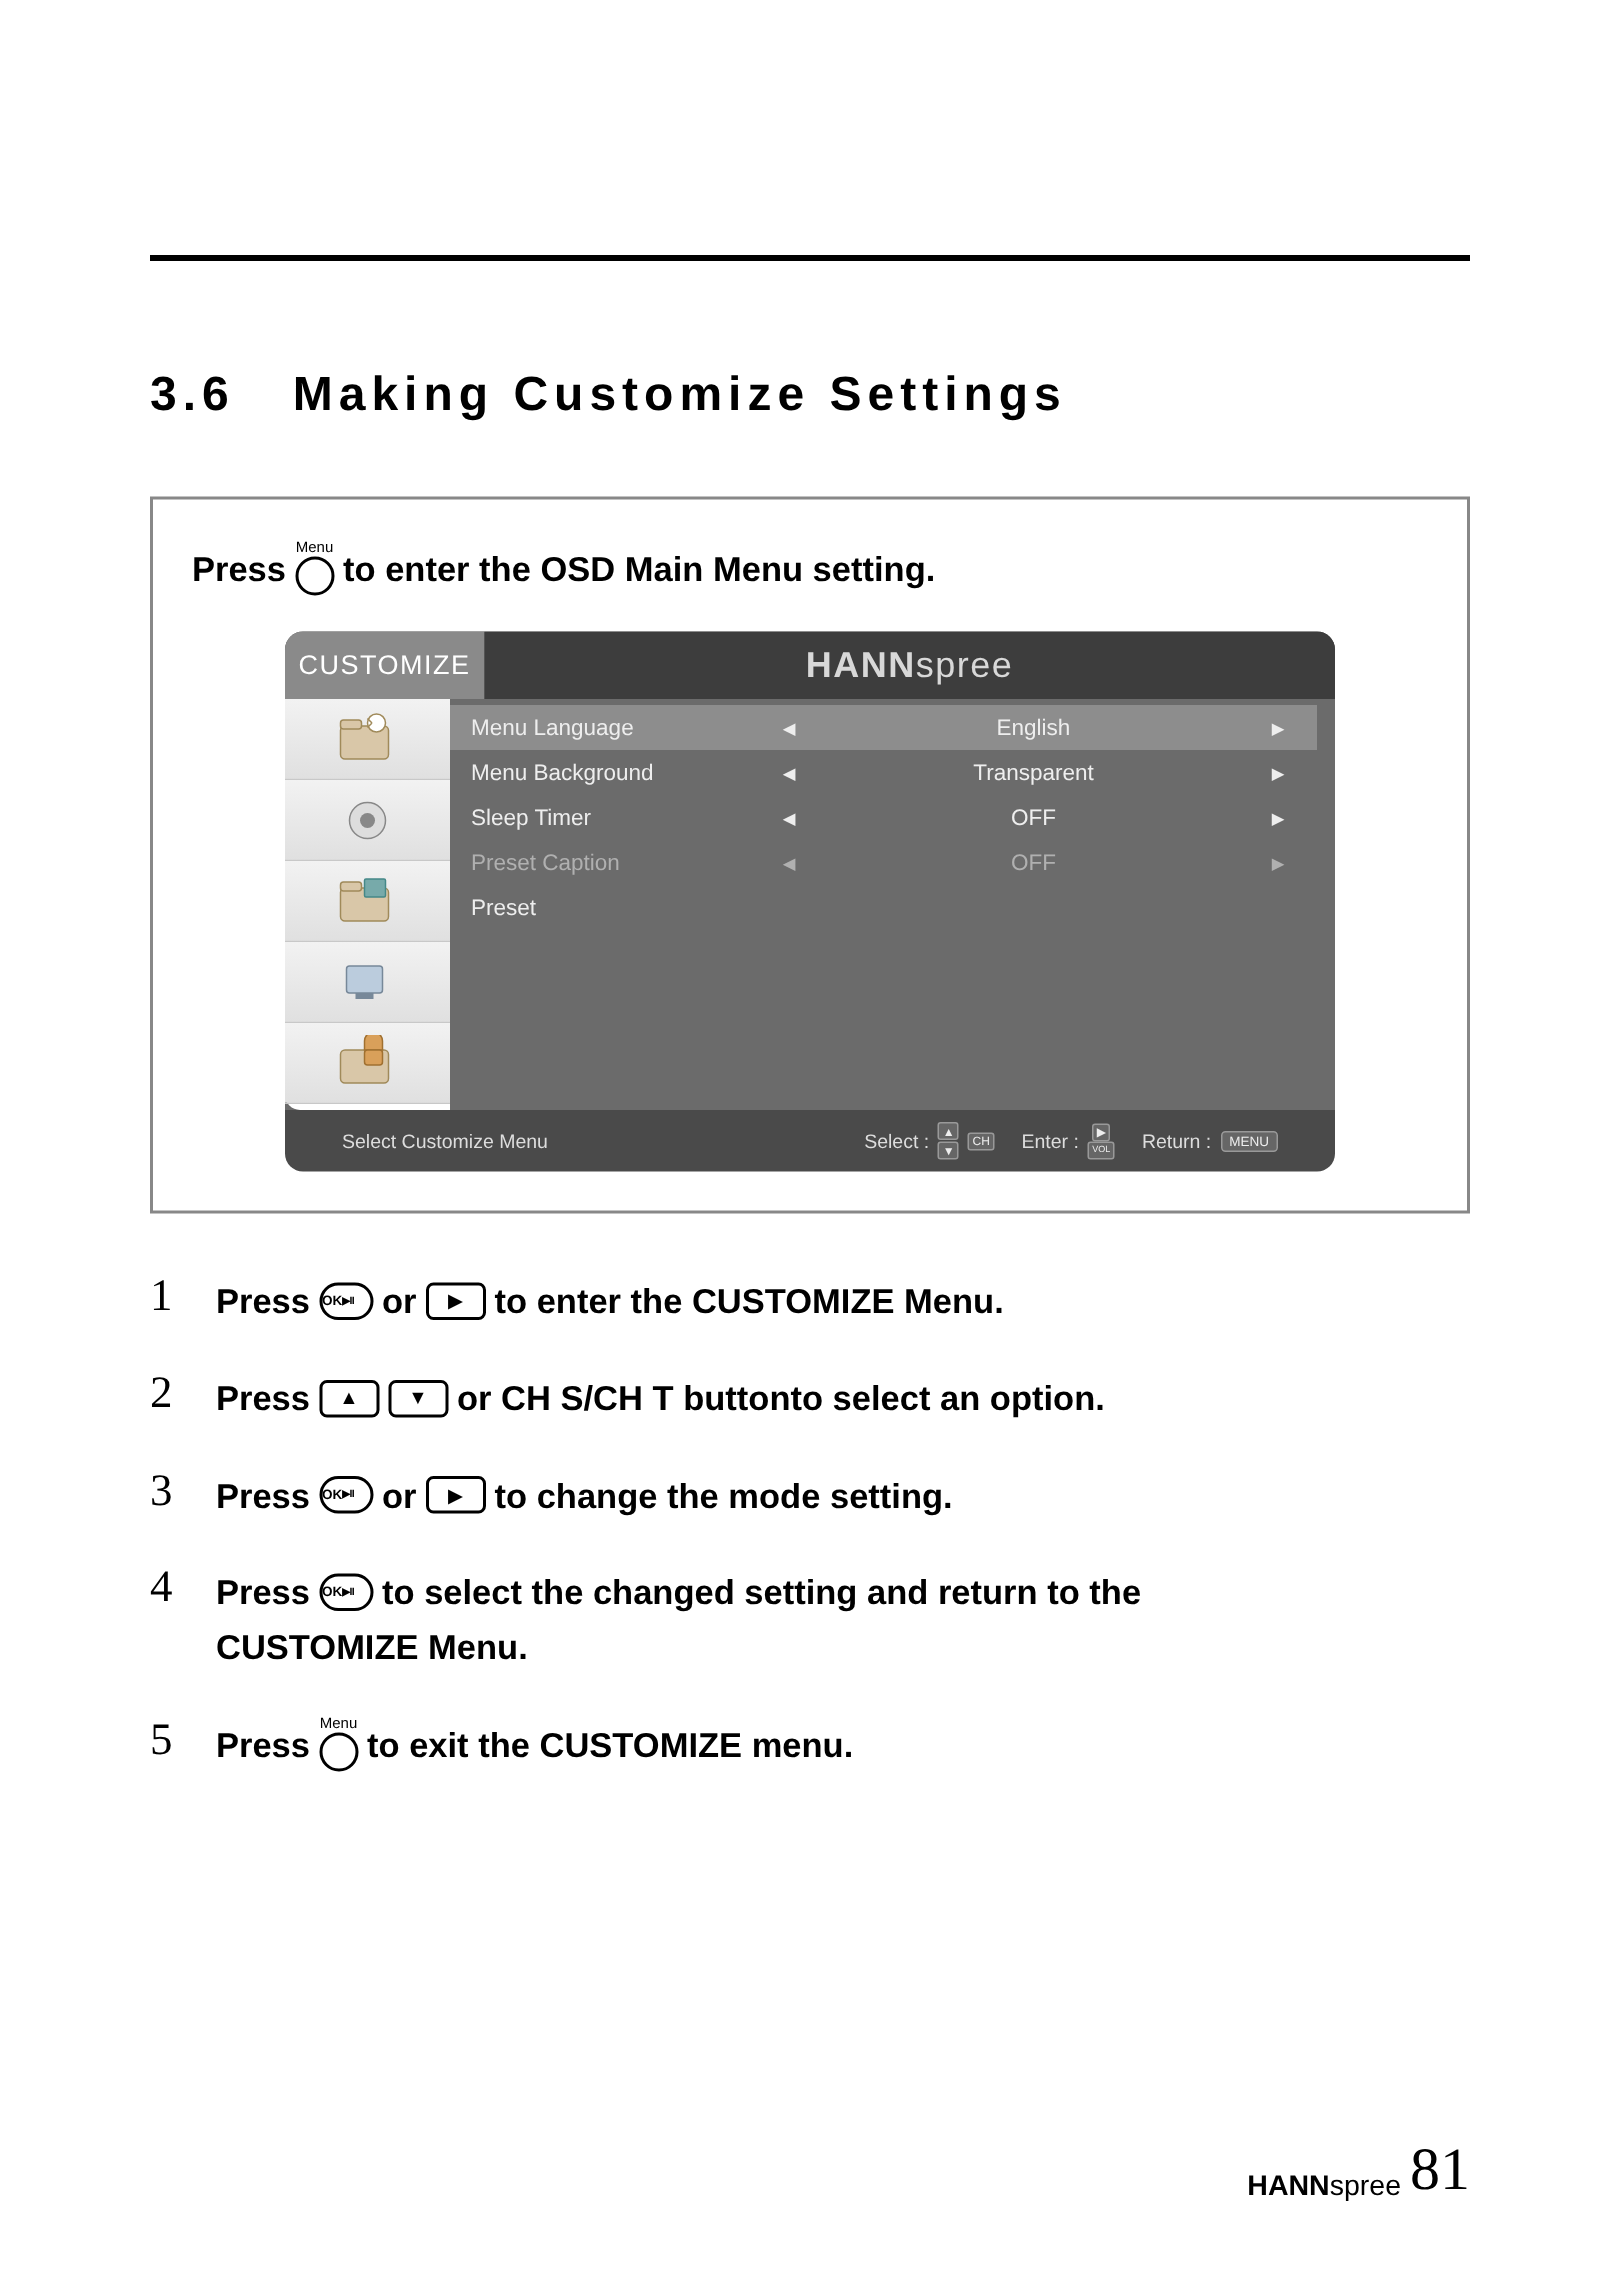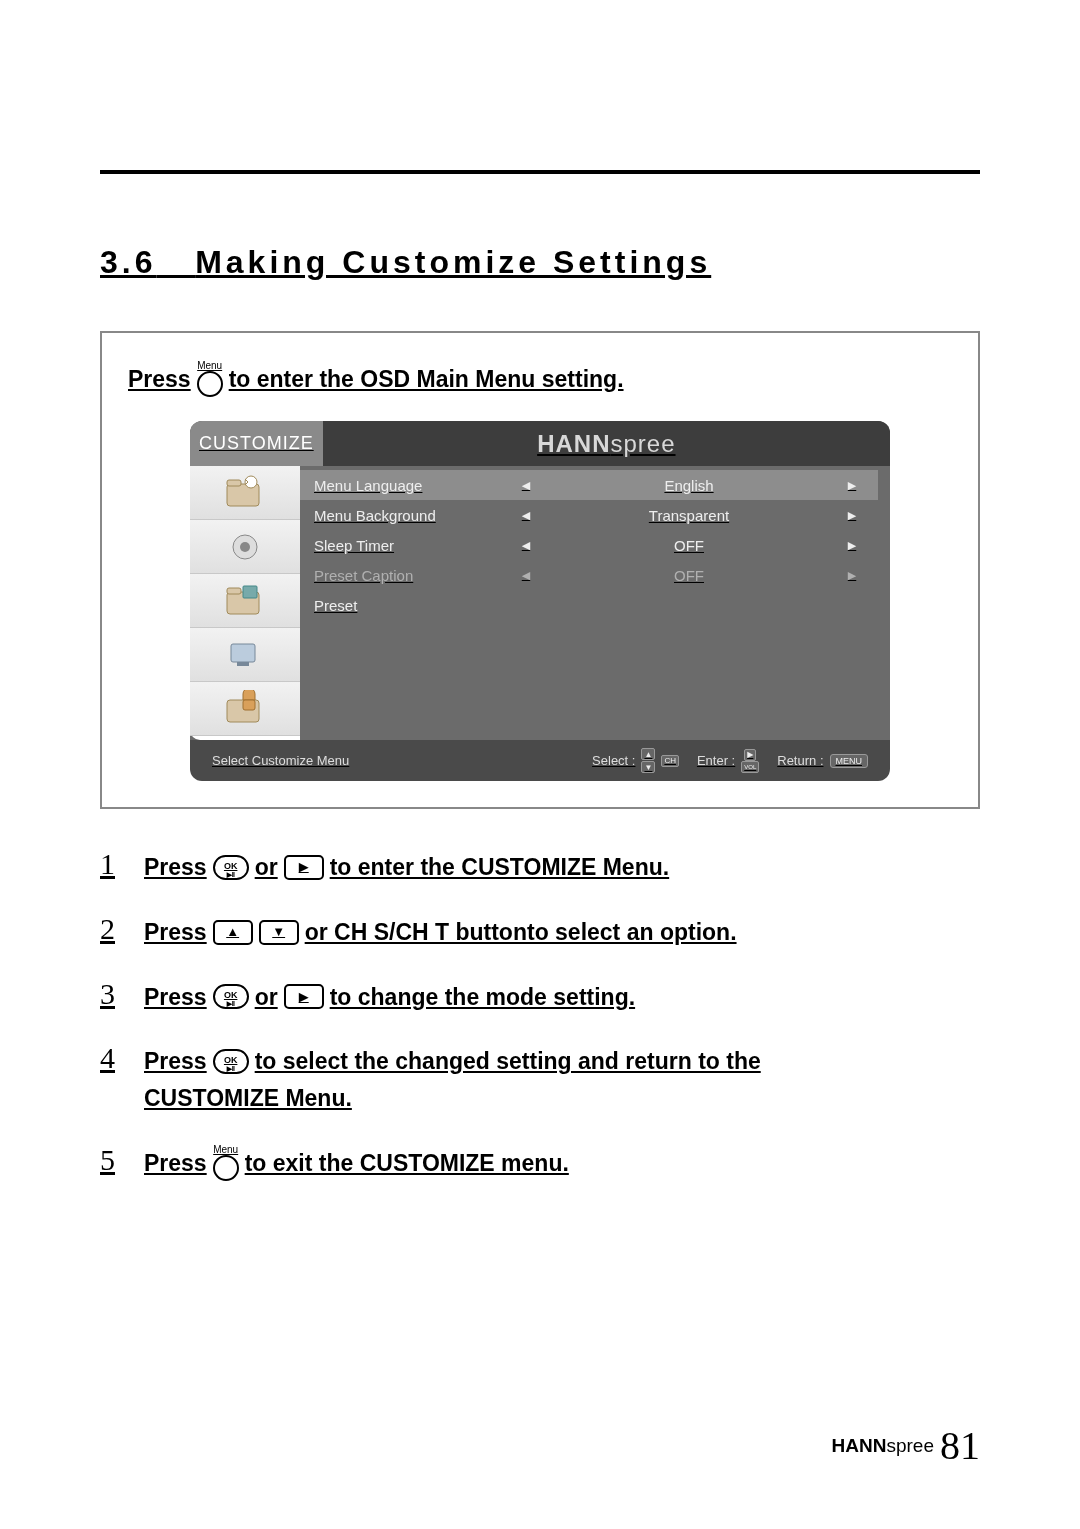--- a/index.html
+++ b/index.html
@@ -6,21 +6,20 @@
   body {
     font-family: Arial, Helvetica, sans-serif;
     width: 1080px;
     height: 1529px;
     background: #fff;
     position: relative;
     padding: 0;
   }
   .page {
     padding: 170px 100px 0 100px;
-    text-decoration: underline;
   }
   .rule {
     border-top: 4px solid #000;
     margin-bottom: 70px;
   }
   .section-title {
     font-size: 32px;
     font-weight: bold;
     letter-spacing: 4px;
     margin-bottom: 50px;
@@ -49,23 +48,23 @@
   .menu-btn .circle {
     width: 26px; height: 26px;
     border: 2px solid #000;
     border-radius: 50%;
   }
   .ok-btn {
     width: 36px; height: 25px;
     border: 2px solid #000;
     border-radius: 13px;
     display: inline-flex;
-    flex-direction: column;
-    align-items: center;
-    justify-content: flex-end;
+    flex-direction: row;
+    align-items: center;
+    justify-content: flex-start;
     font-size: 9px;
     font-weight: bold;
     line-height: 1;
   }
   .ok-btn .ok-sub { font-size: 7px; letter-spacing: -0.5px; }
   .rect-btn {
     width: 40px; height: 25px;
     border: 2px solid #000;
     border-radius: 5px;
     display: inline-flex;
@@ -138,21 +137,21 @@
   .osd-row.selected { background: #8d8d8d; }
   .osd-row.dim { color: #b0b0b0; }
   .osd-row .rlabel { width: 200px; }
   .osd-row .arrow { width: 24px; text-align: center; font-size: 11px; }
   .osd-row .rval { flex: 1; text-align: center; }
   .osd-row .tail { width: 24px; text-align: center; font-size: 11px; }
   .osd-hints {
     background: #4a4a4a;
     color: #ddd;
     font-size: 13px;
-    padding: 8px 22px;
+    padding: 8px 38px;
     display: flex;
     align-items: center;
     gap: 18px;
     border-radius: 0 0 12px 12px;
   }
   .osd-hints .hint-label { flex: 1; }
   .osd-hints .hint { display: flex; align-items: center; gap: 6px; }
   .mini-box {
     background: #666;
     border: 1px solid #999;
@@ -203,21 +202,21 @@
     flex-wrap: wrap;
     gap: 6px;
   }
   .bold { font-weight: bold; }
 
   .footer {
     position: absolute;
     bottom: 60px;
     right: 100px;
     display: flex;
-    align-items: center;
+    align-items: flex-end;
     gap: 6px;
   }
   .footer .brand { font-size: 19px; }
   .footer .brand b { font-weight: 900; }
   .footer .brand span.thin { font-weight: 300; }
   .footer .pnum { font-size: 40px; font-family: Georgia, serif; }
 
   
 </style>
 </head>

